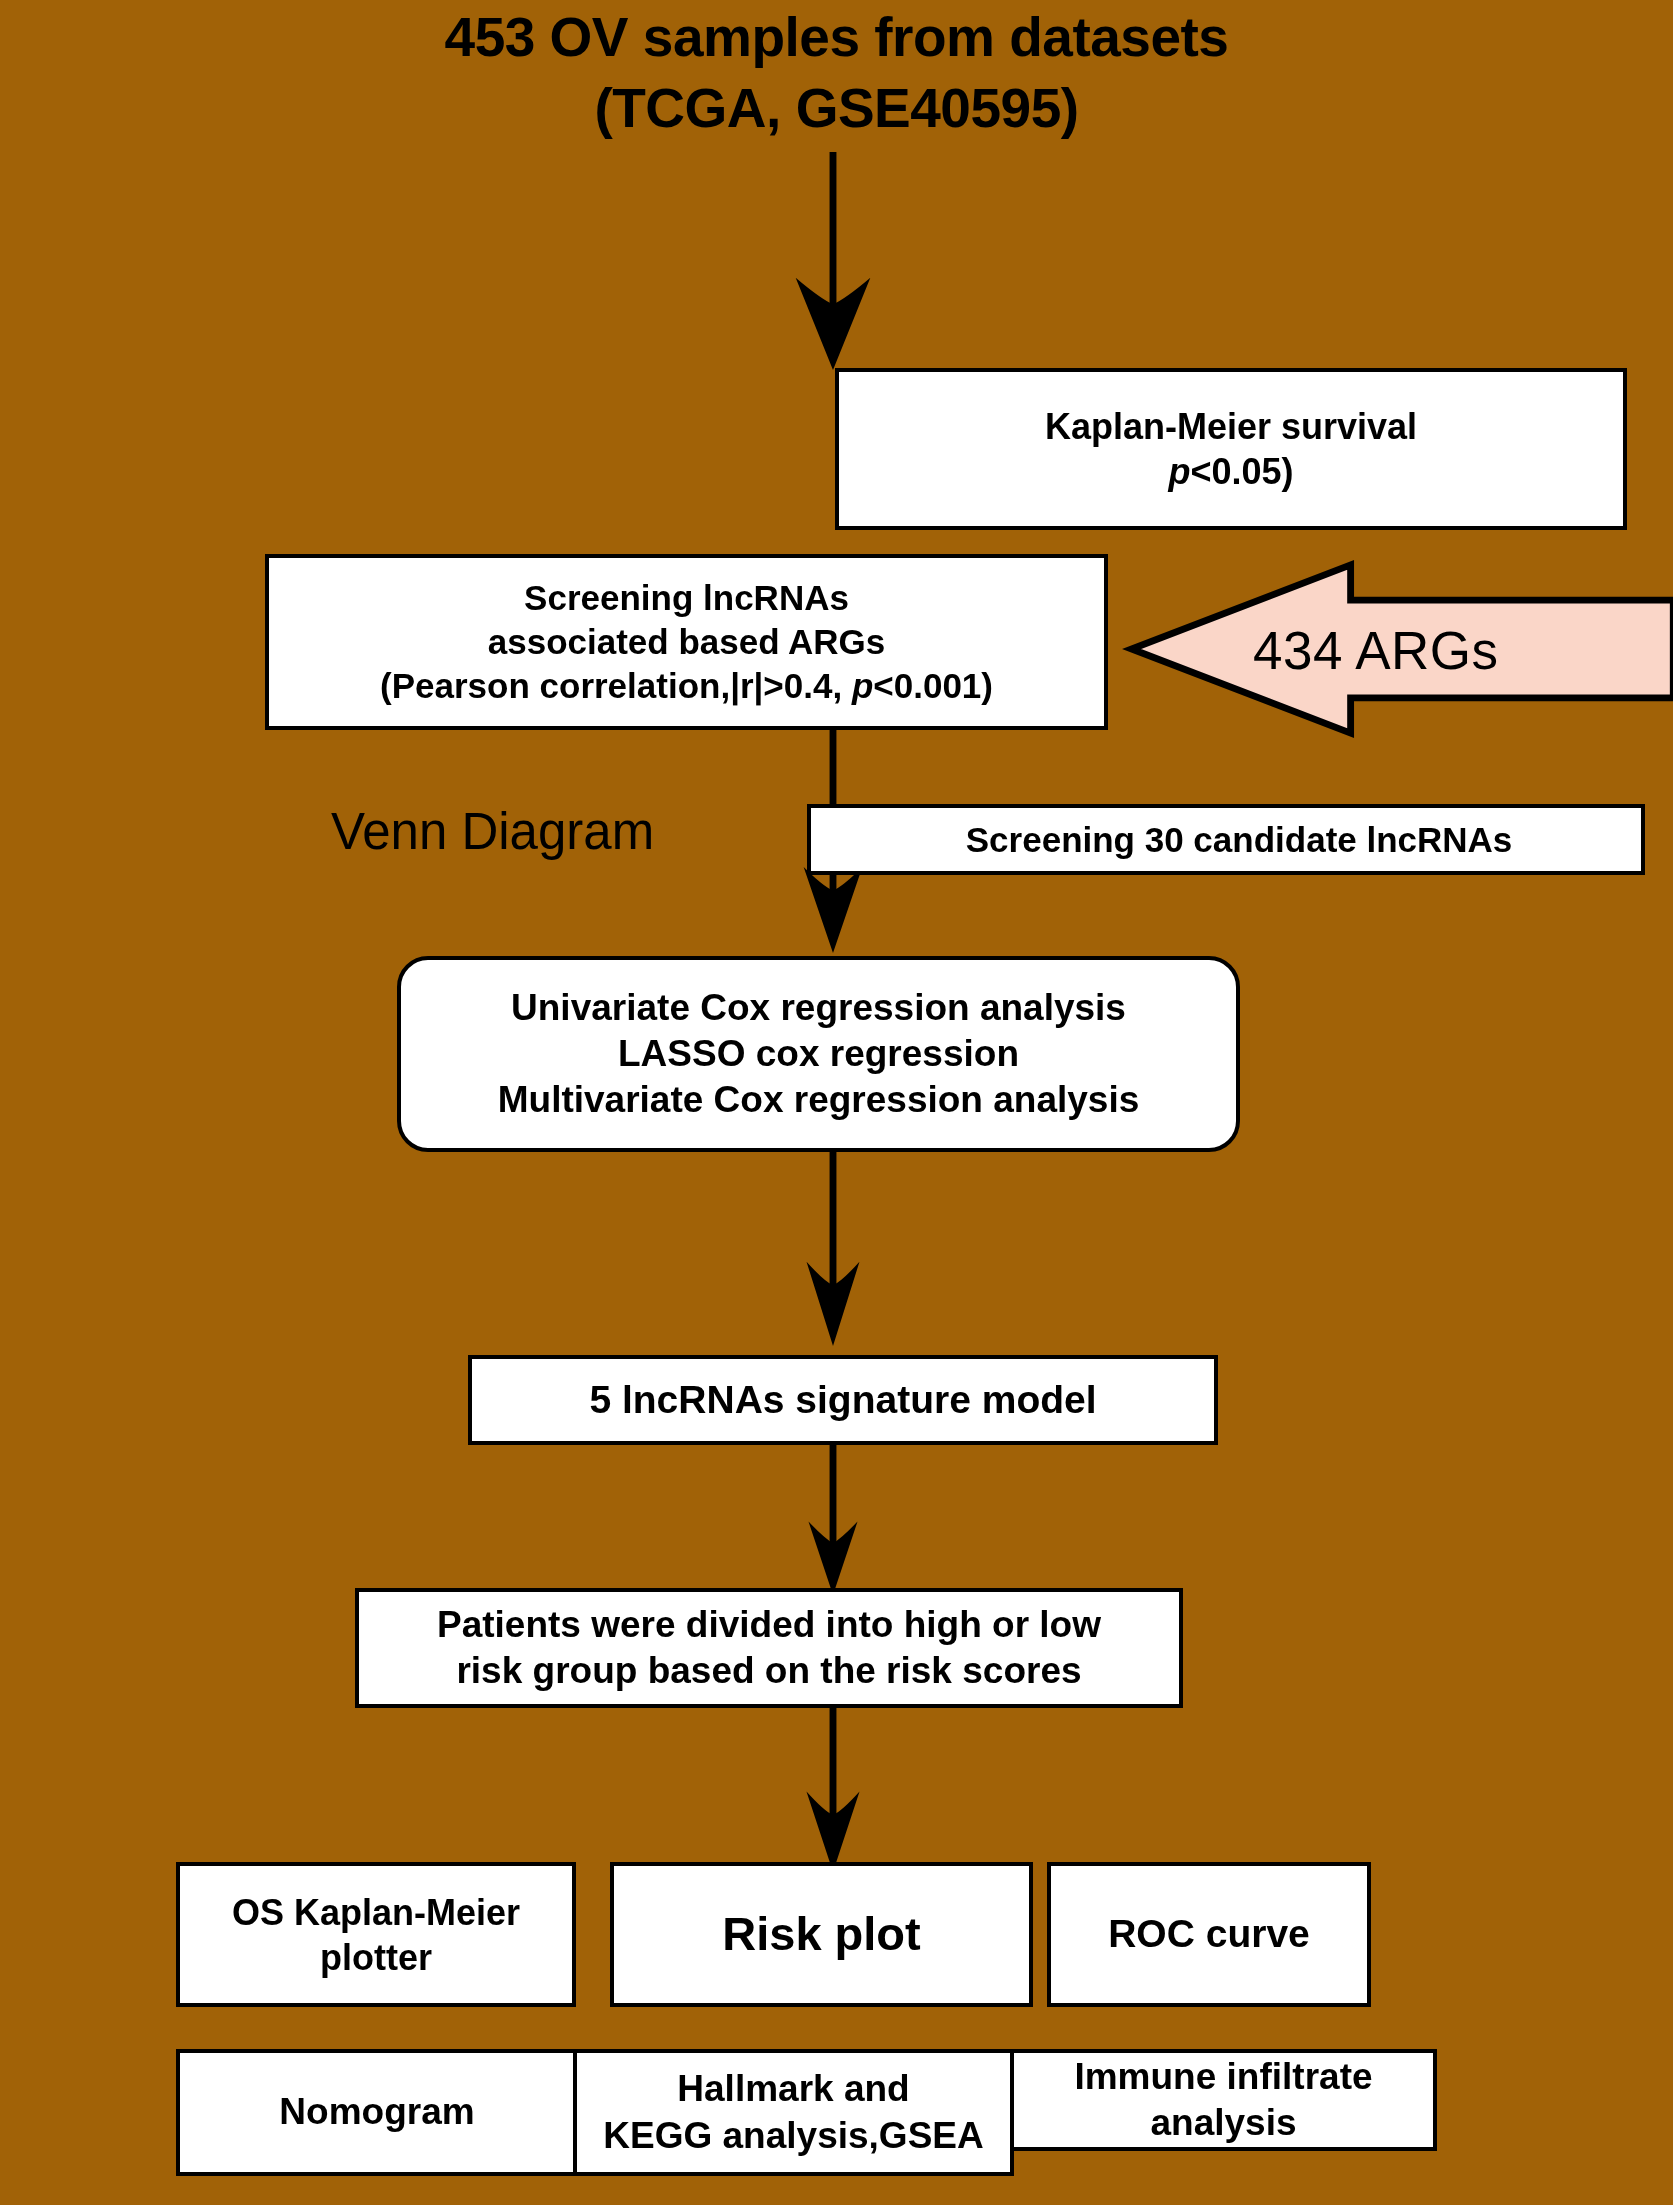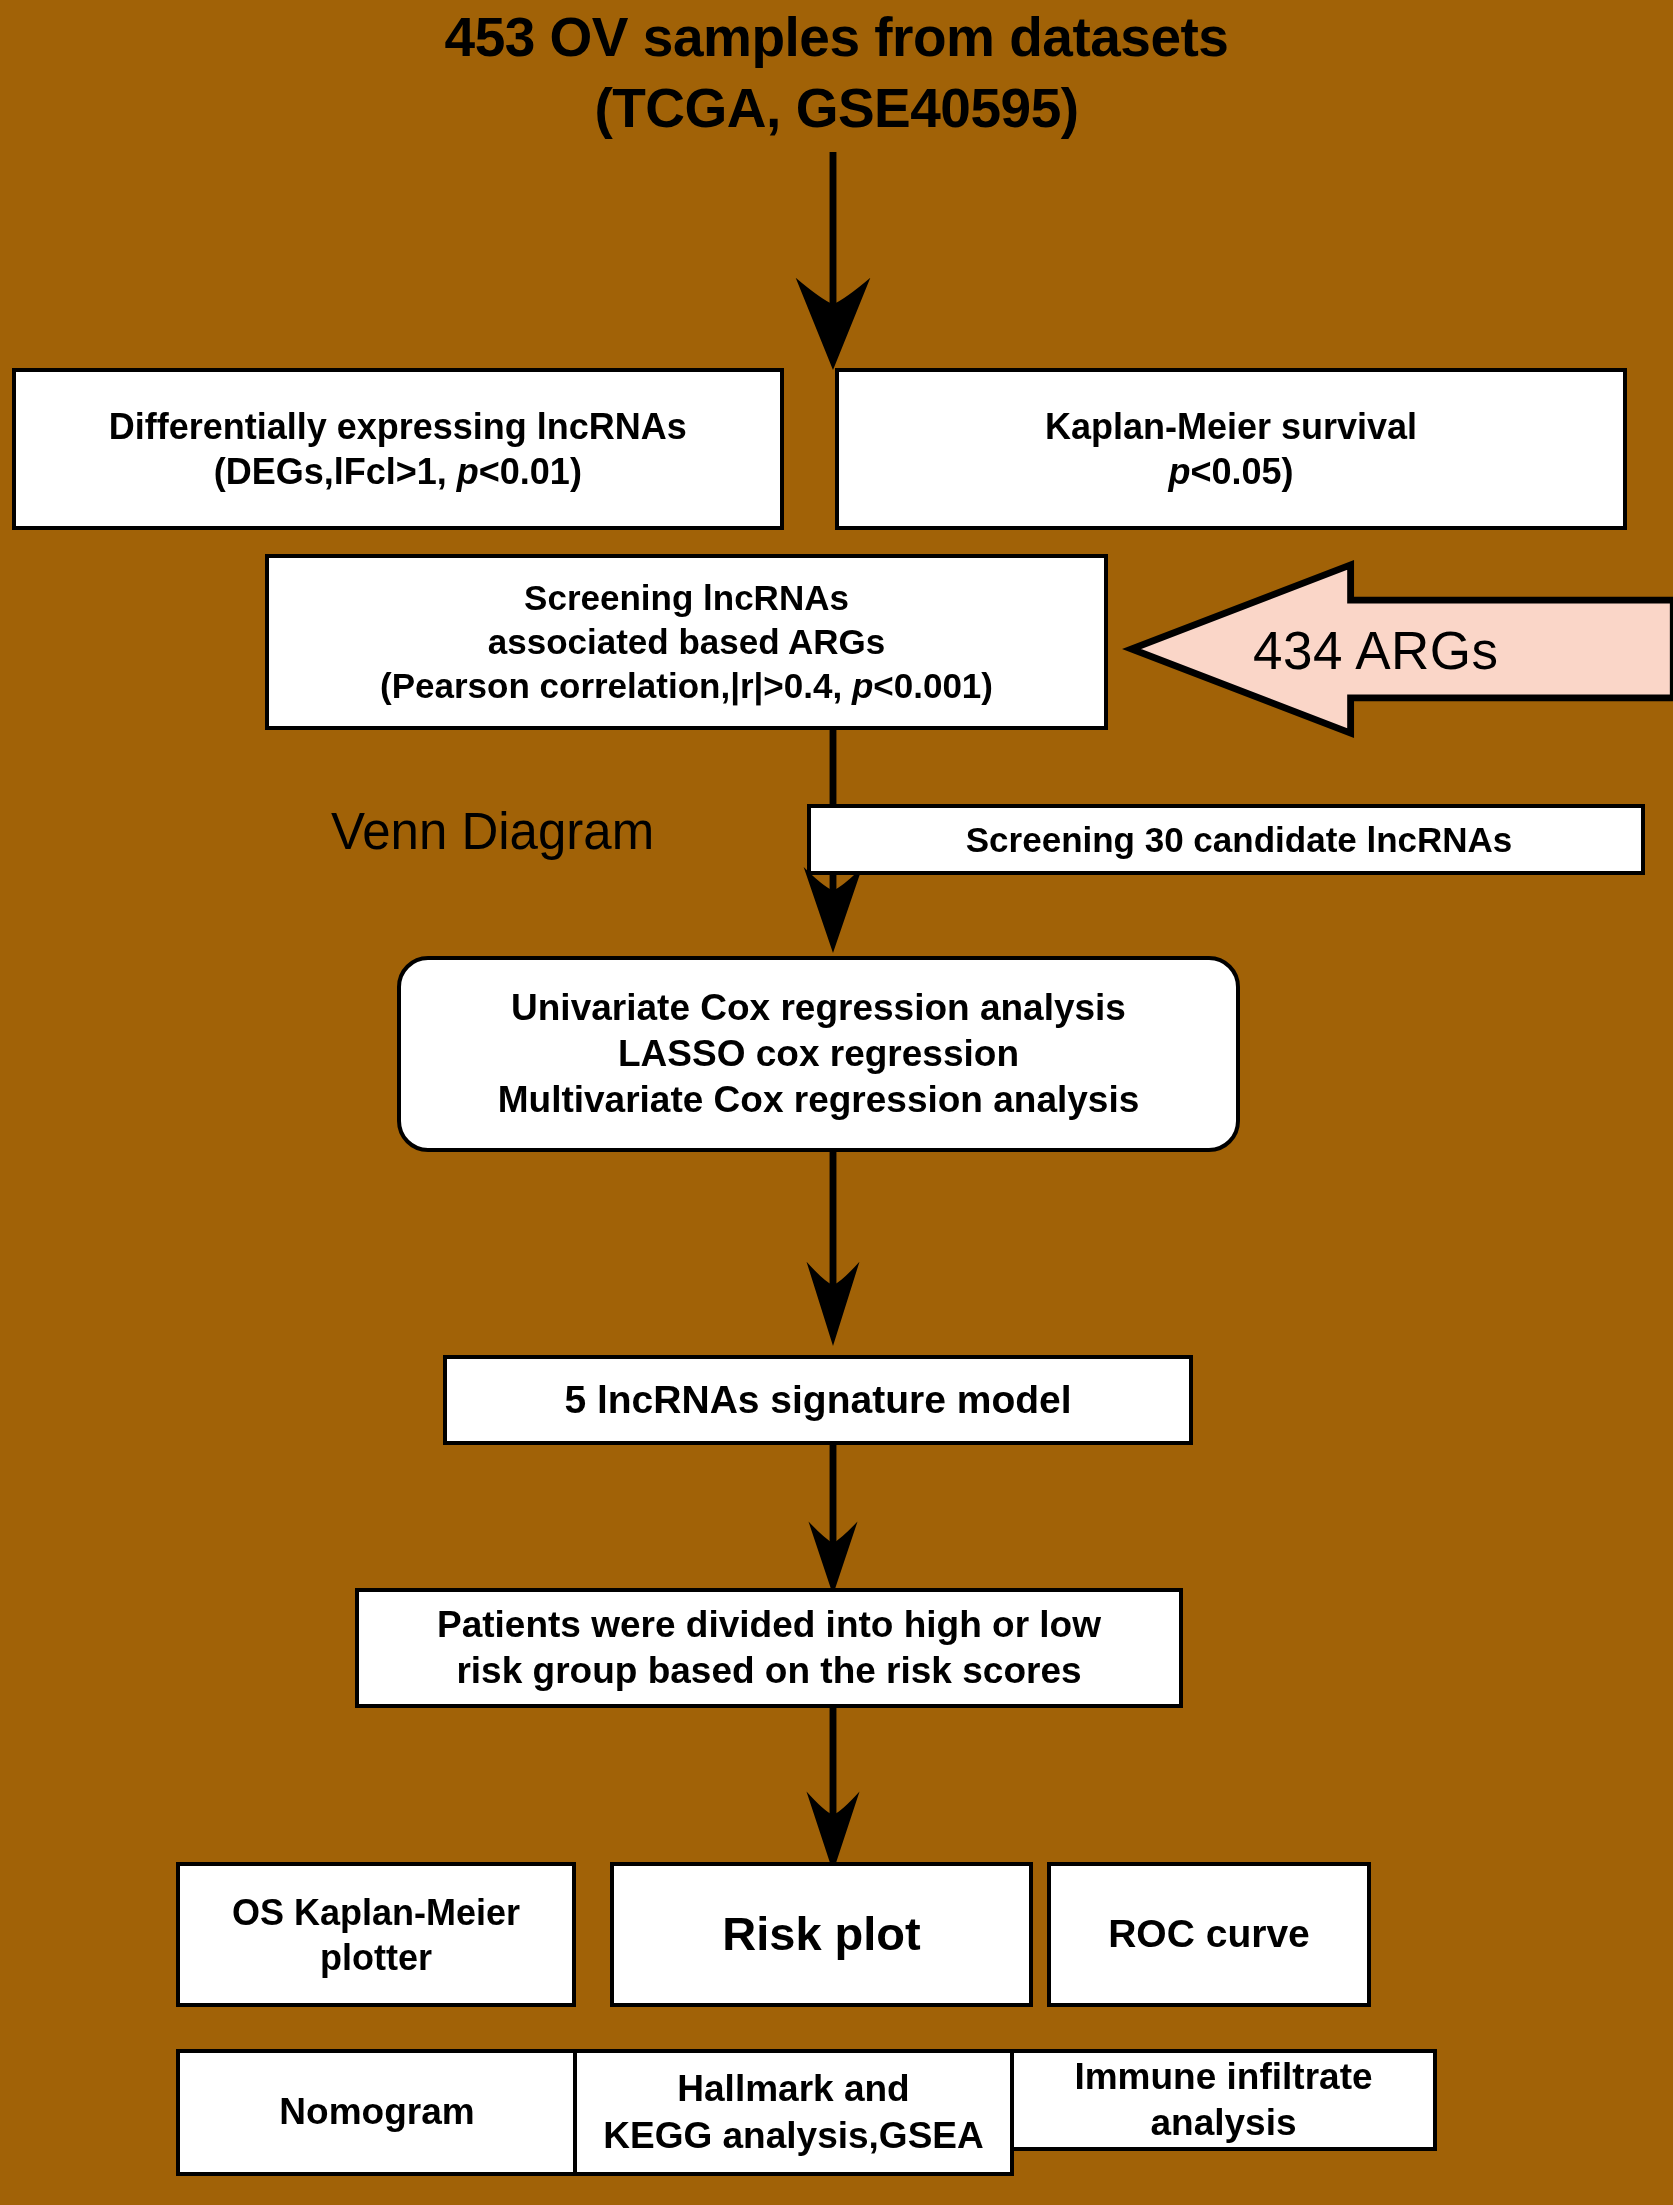--- a/index.html
+++ b/index.html
@@ -82,26 +82,20 @@
   <div class="title" style="top:2px;">
     <span class="l1">453 OV samples from datasets</span>
     <span class="l2">(TCGA, GSE40595)</span>
   </div>
 
   <svg class="arrow-svg" style="left:774px; top:152px;" width="118" height="221" viewBox="0 0 120 225">
     <line x1="60" y1="0" x2="60" y2="196" stroke="#000" stroke-width="7"></line>
     <path d="M 60 222 L 22 128 Q 48 150 60 155 Q 72 150 98 128 Z" fill="#000"></path>
   </svg>
 
-  <div class="box" style="left:11.8px; top:368px; width:772px; height:162px; font-size:36px;">
-    <span class="inner">
-      <span class="line">Differentially expressing lncRNAs</span>
-      <span class="line"><span>(DEGs,lFcl&gt;1, </span><em class="ital">p</em><span>&lt;0.01)</span></span>
-    </span>
-  </div>
 
   <div class="box" style="left:835px; top:368px; width:792px; height:162px; font-size:36px;">
     <span class="inner">
       <span class="line">Kaplan-Meier survival</span>
       <span class="line"><em class="ital">p</em><span>&lt;0.05)</span></span>
     </span>
   </div>
 
   <div class="box" style="left:265px; top:554px; width:843px; height:176px; font-size:35px;">
     <span class="inner">
@@ -135,21 +129,21 @@
       <span class="line">LASSO cox regression</span>
       <span class="line">Multivariate Cox regression analysis</span>
     </span>
   </div>
 
   <svg class="arrow-svg" style="left:774px; top:1152px;" width="118" height="196" viewBox="0 0 120 200">
     <line x1="60" y1="0" x2="60" y2="170" stroke="#000" stroke-width="7"></line>
     <path d="M 60 198 L 33 112 Q 51 132 60 136 Q 69 132 87 112 Z" fill="#000"></path>
   </svg>
 
-  <div class="box" style="left:443px; top:1355px; width:750px; height:90px; font-size:39px;">
+  <div class="box" style="left:468px; top:1355px; width:750px; height:90px; font-size:39px;">
     <span class="inner">
       <span class="line">5  lncRNAs signature model</span>
     </span>
   </div>
 
   <svg class="arrow-svg" style="left:774px; top:1445px;" width="118" height="152" viewBox="0 0 120 155">
     <line x1="60" y1="0" x2="60" y2="128" stroke="#000" stroke-width="7"></line>
     <path d="M 60 153 L 35 78 Q 52 96 60 100 Q 68 96 85 78 Z" fill="#000"></path>
   </svg>
 

